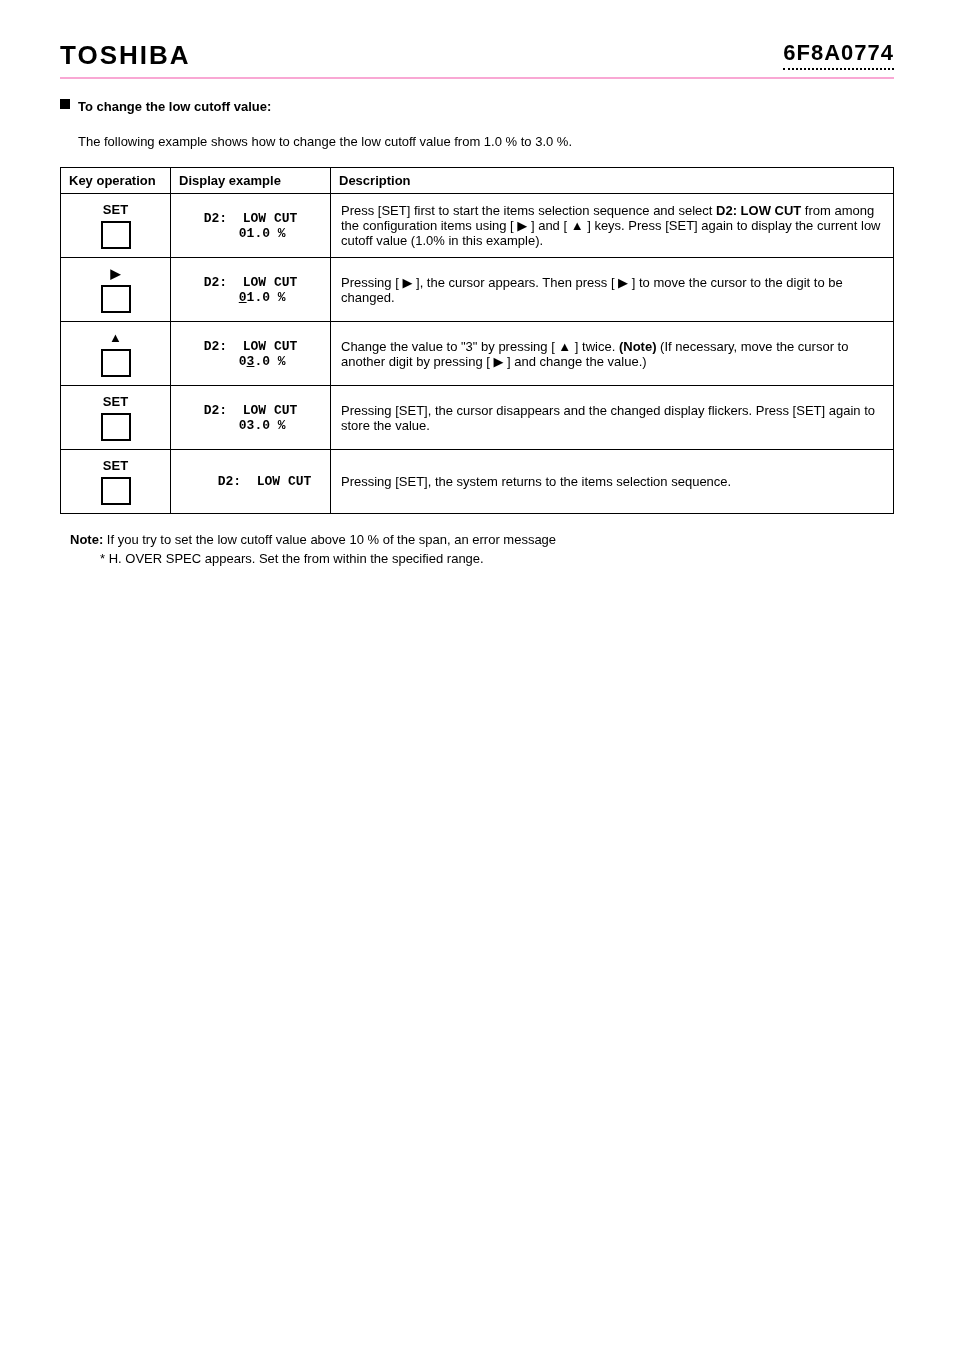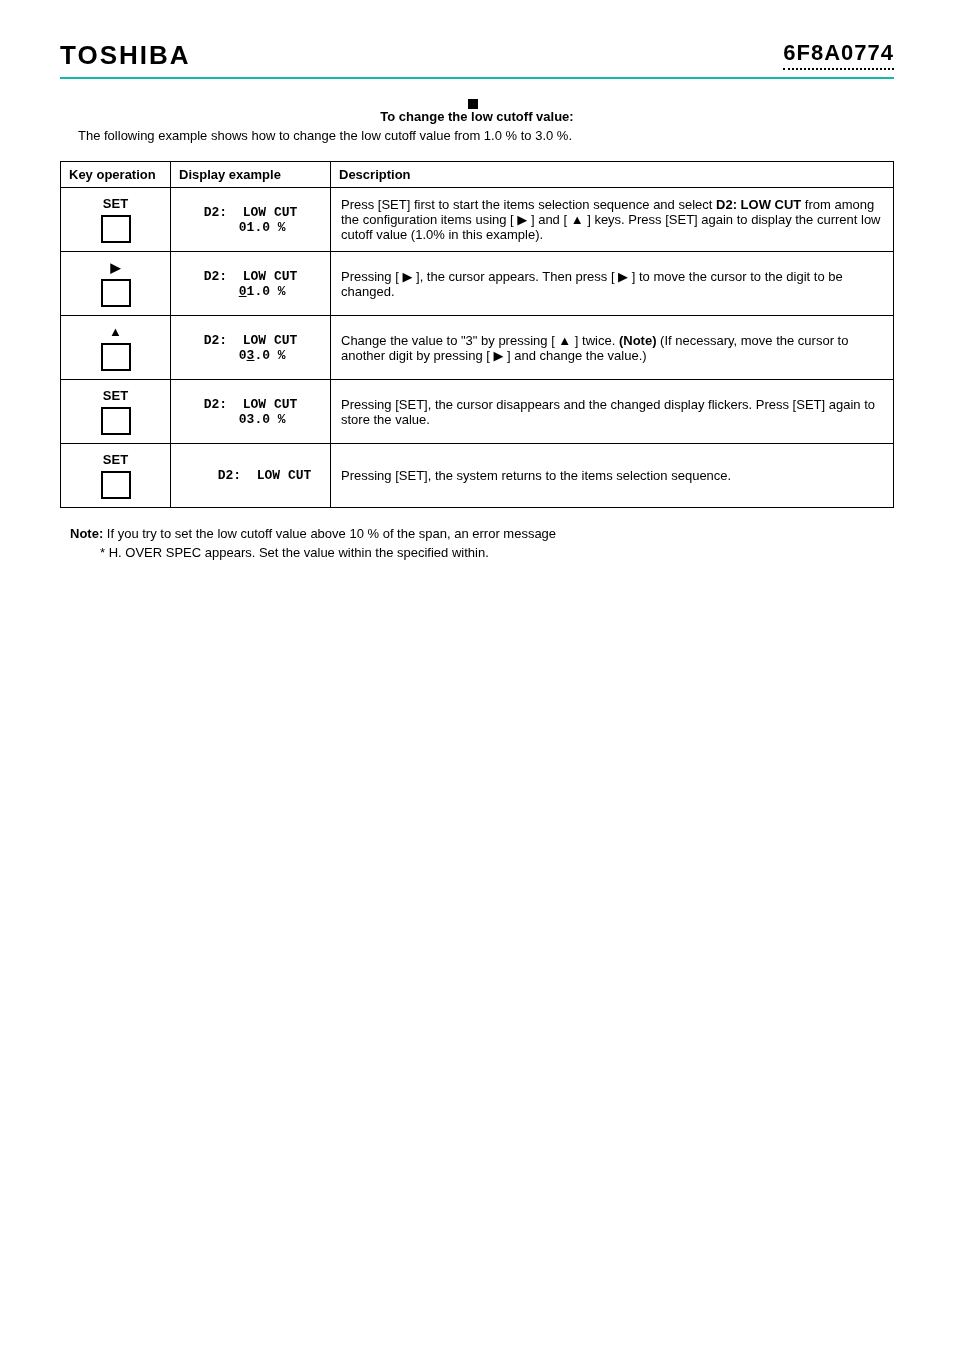--- a/index.html
+++ b/index.html
@@ -10,43 +10,41 @@
       color: #000;
       width: 954px;
       min-height: 1351px;
       padding: 40px 60px;
     }
     .header {
       display: flex;
       justify-content: space-between;
       align-items: flex-start;
       margin-bottom: 6px;
-      border-bottom: 2px solid #14b8a6;
+      border-bottom: 2px solid #f9a8d4;
       padding-bottom: 6px;
     }
     .logo {
       font-size: 26px;
       font-weight: 900;
       letter-spacing: 2px;
       font-family: Arial Black, Arial, sans-serif;
     }
     .doc-number {
       font-size: 22px;
       font-weight: bold;
       letter-spacing: 1px;
       border-bottom: 2px dotted #000;
       padding-bottom: 2px;
     }
     .bullet-title {
       display: flex;
-      align-items: center;
-      font-weight: bold;
-      font-size: 13px;
-      margin-bottom: 4px;
-      flex-direction: column;
+      font-weight: bold;
+      font-size: 13px;
+      margin-bottom: 20px;
     }
     .bullet-square {
       width: 10px;
       height: 10px;
       background: #000;
       display: inline-block;
       margin-right: 8px;
       flex-shrink: 0;
     }
     .intro-text {
@@ -229,16 +227,16 @@
         <td class="description">
           Pressing [SET], the system returns to the items selection sequence.
         </td>
       </tr>
     </tbody>
   </table>
 
   <div class="note-section">
     <span><strong>Note:</strong></span>
     <span> If you try to set the low cutoff value above 10 % of the span, an error message</span>
-    <div class="note-indent">* H.  OVER  SPEC appears. Set the value within the specified within.</div>
+    <div class="note-indent">* H.  OVER  SPEC appears. Set the from within the specified range.</div>
   </div>
 
 </div>
 
 </body></html>

